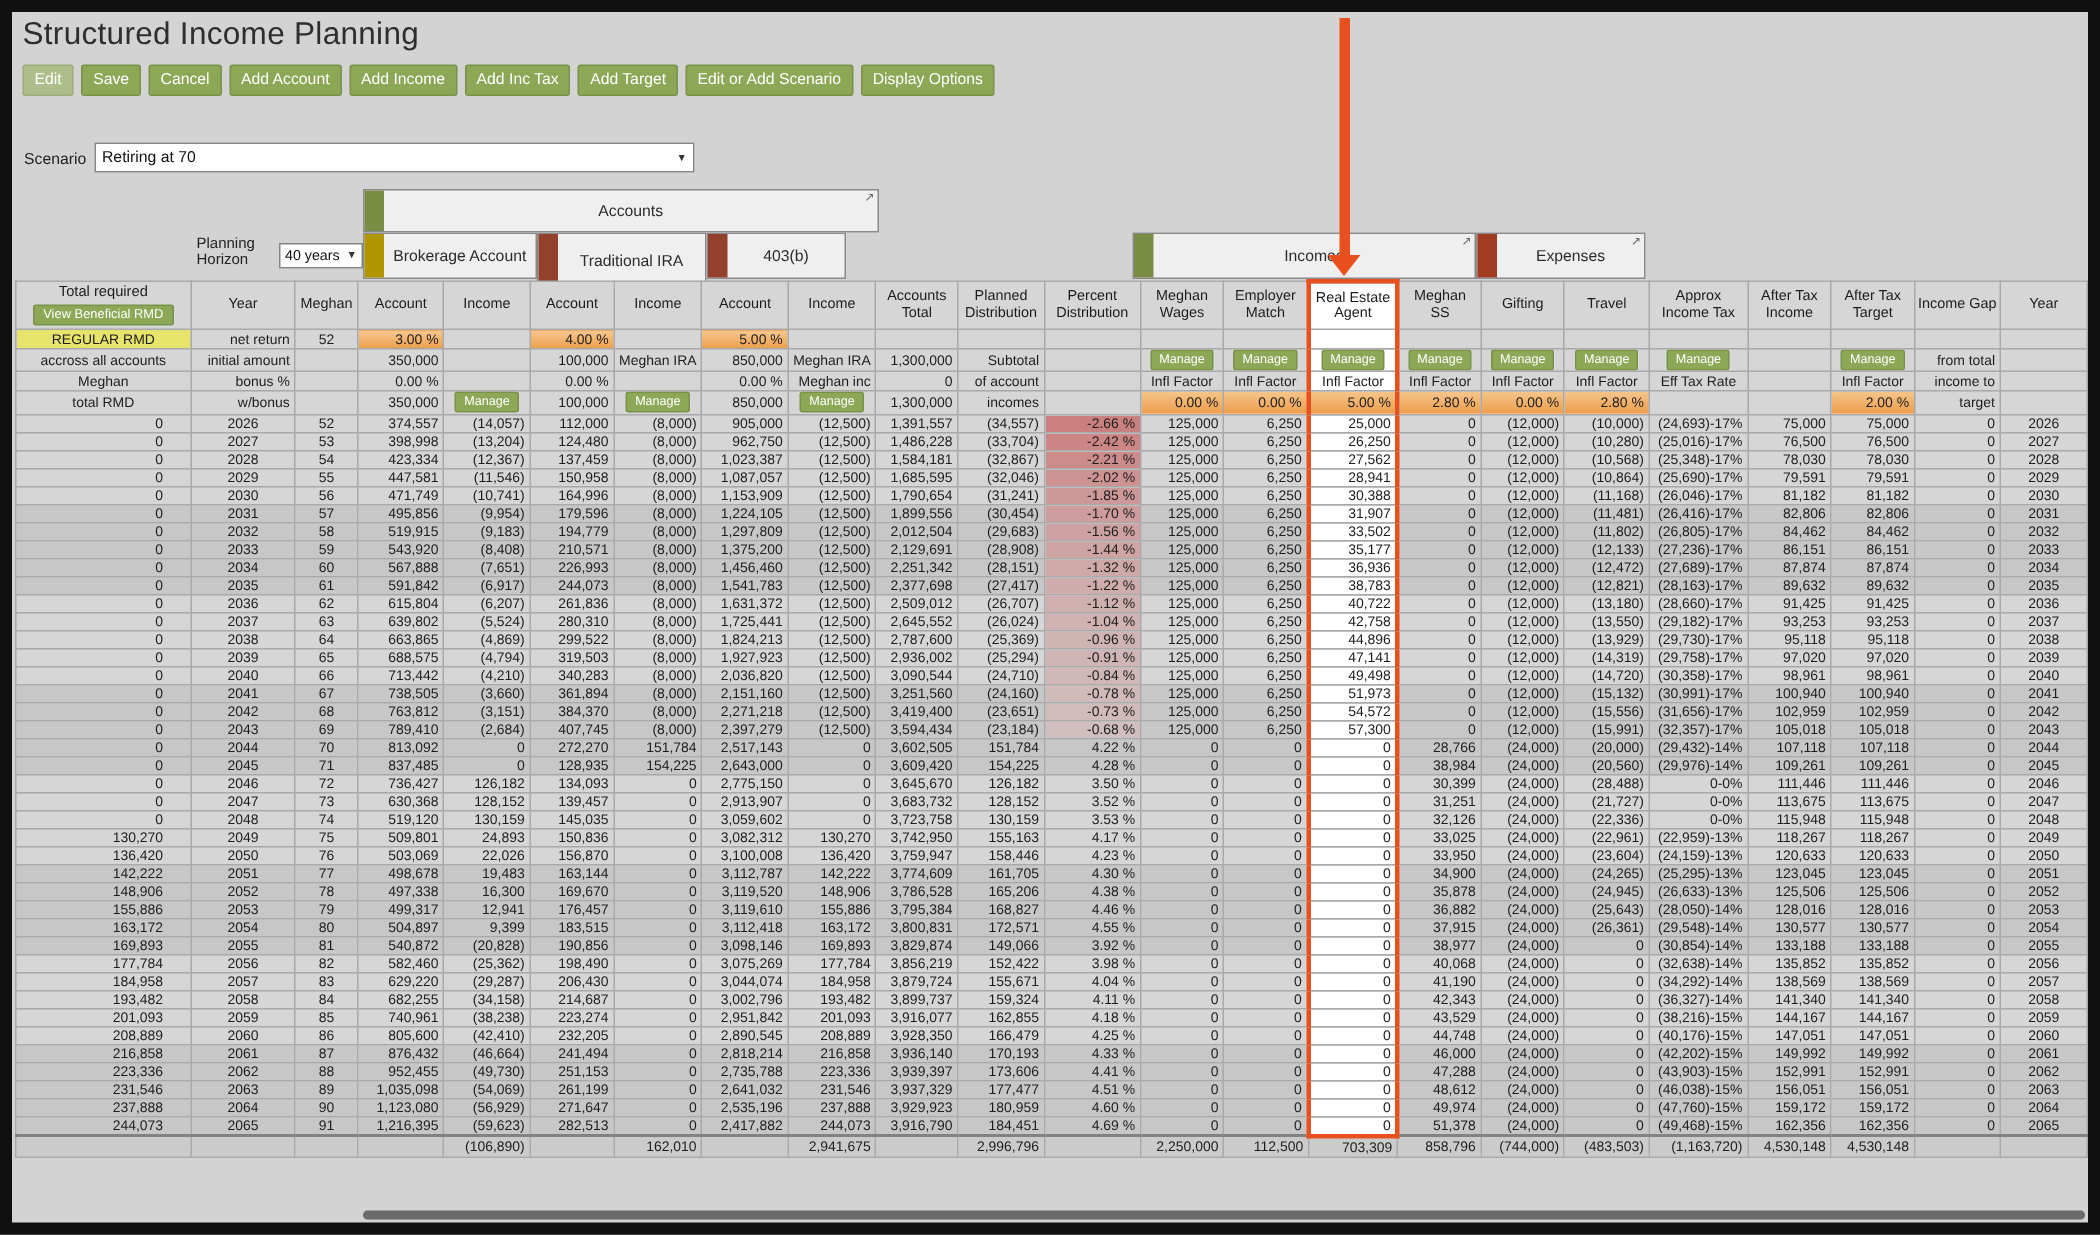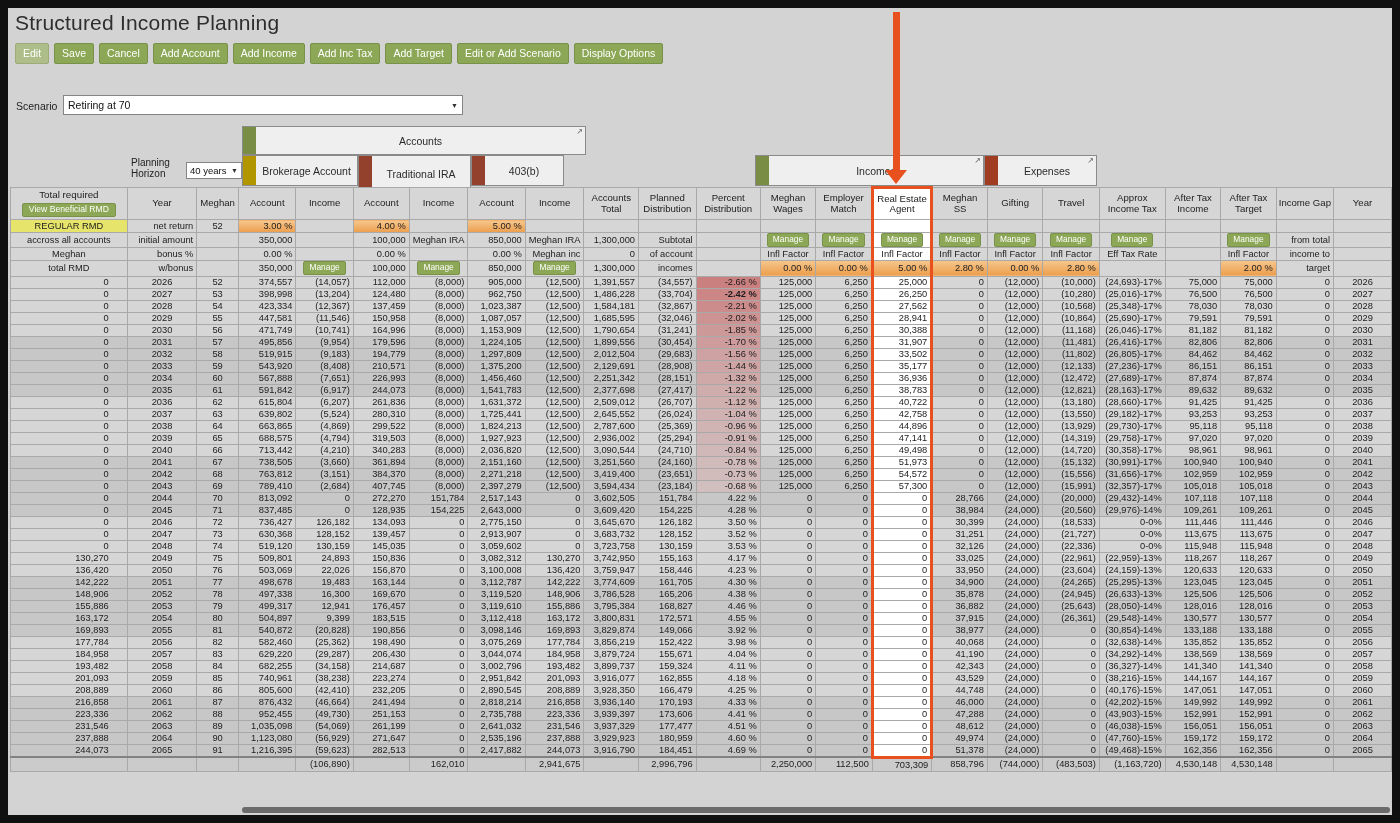--- a/index.html
+++ b/index.html
@@ -299,21 +299,21 @@
           <td class="c">2027</td>
           <td class="c">53</td>
           <td class="r">398,998</td>
           <td class="r">(13,204)</td>
           <td class="r">124,480</td>
           <td class="r">(8,000)</td>
           <td class="r">962,750</td>
           <td class="r">(12,500)</td>
           <td class="r">1,486,228</td>
           <td class="r">(33,704)</td>
-          <td class="r" style="background: rgba(198, 78, 78, 0.58); font-weight: bold;">-2.42 %</td>
+          <td class="r" style="background: rgba(198, 78, 78, 0.58);">-2.42 %</td>
           <td class="r">125,000</td>
           <td class="r">6,250</td>
           <td class="r hl">26,250</td>
           <td class="r">0</td>
           <td class="r">(12,000)</td>
           <td class="r">(10,280)</td>
           <td class="r">(25,016)-17%</td>
           <td class="r">76,500</td>
           <td class="r">76,500</td>
           <td class="r">0</td>
@@ -780,21 +780,21 @@
           <td class="r">2,775,150</td>
           <td class="r">0</td>
           <td class="r">3,645,670</td>
           <td class="r">126,182</td>
           <td class="r">3.50 %</td>
           <td class="r">0</td>
           <td class="r">0</td>
           <td class="r hl">0</td>
           <td class="r">30,399</td>
           <td class="r">(24,000)</td>
-          <td class="r">(18,533)</td>
+          <td class="r">(28,488)</td>
           <td class="r">0-0%</td>
           <td class="r">111,446</td>
           <td class="r">111,446</td>
           <td class="r">0</td>
           <td class="c">2046</td>
         </tr>
         <tr class="b0">
           <td class="r c0">0</td>
           <td class="c">2047</td>
           <td class="c">73</td>

